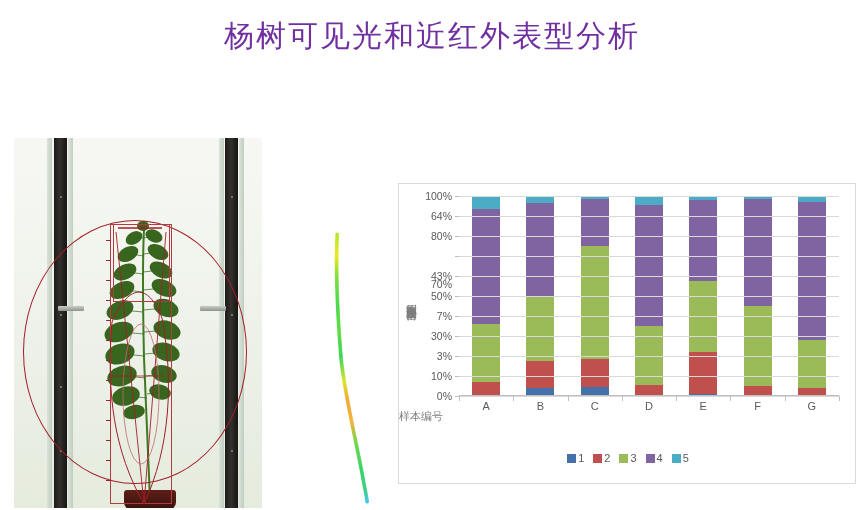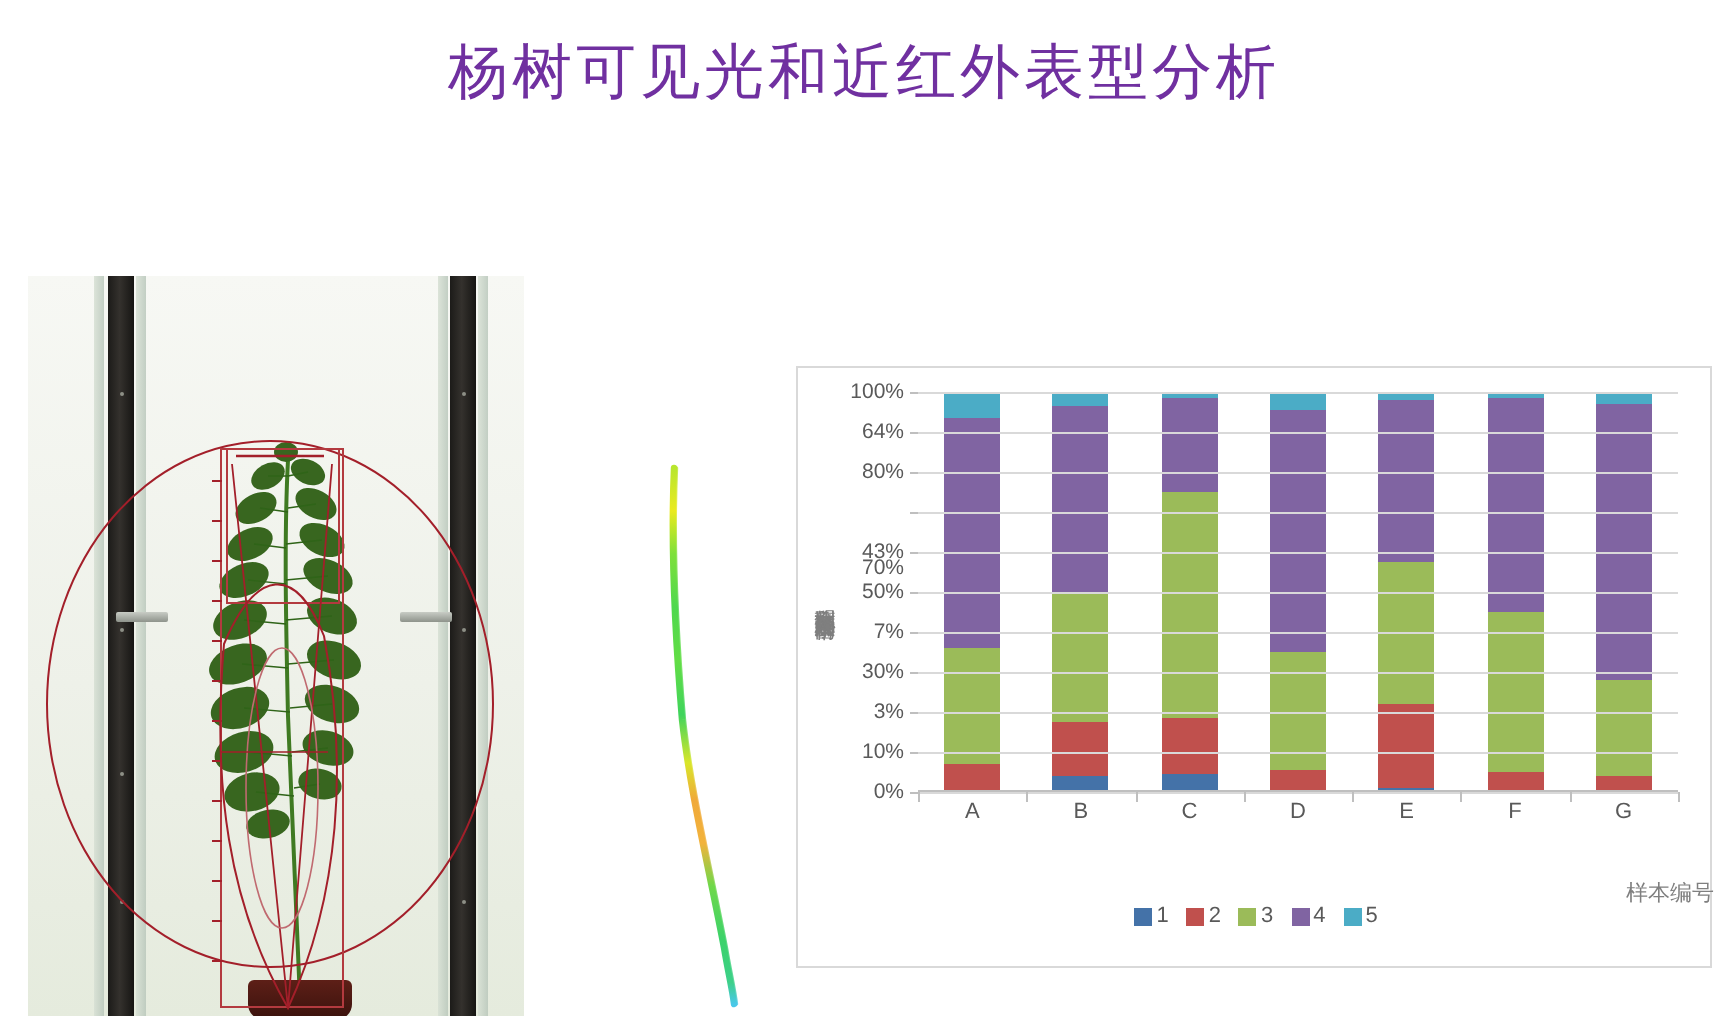--- a/index.html
+++ b/index.html
@@ -234,23 +234,23 @@
   }
   .xlabel {
     width: 28px;
     text-align: center;
     font-size: 11px;
     color: #595959;
   }
   #chart-xaxis-title {
     position: absolute;
     left: 0;
-    top: 255px;
+    top: 225px;
     width: 458px;
-    text-align: right;
+    text-align: left;
     font-size: 11px;
     color: #7f7f7f;
   }
   #chart-legend {
     position: absolute;
     left: 0;
     top: 268px;
     width: 458px;
     display: flex;
     justify-content: center;

